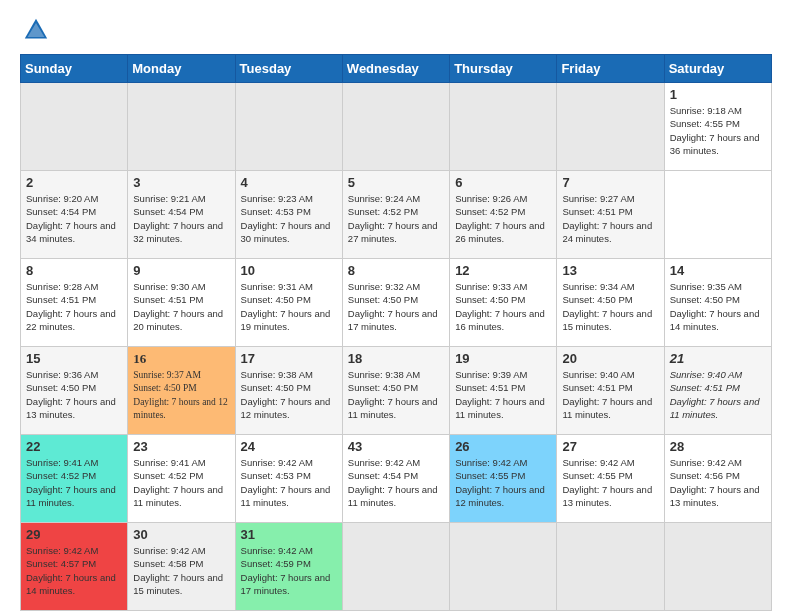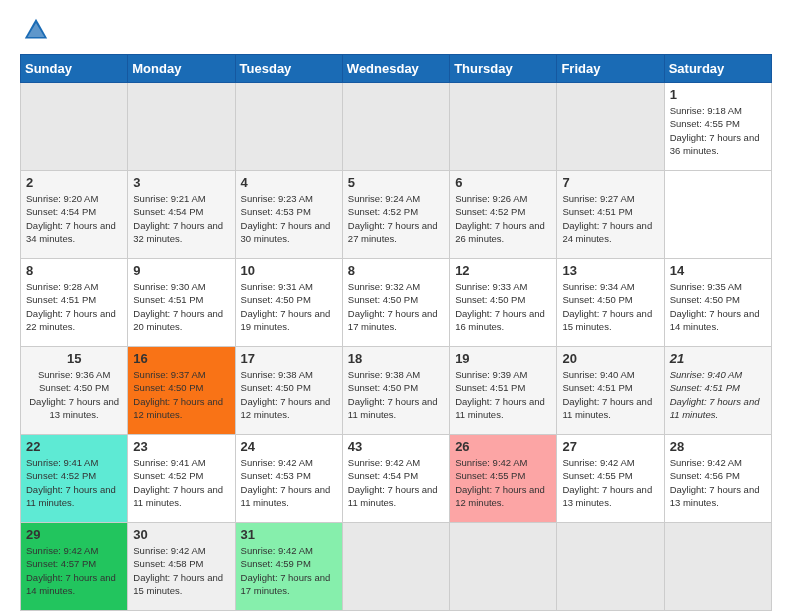--- a/index.html
+++ b/index.html
@@ -162,39 +162,39 @@
         <tr>
           <td style="background: rgb(255, 255, 255);"><span class="day-number">8</span><span class="day-info">Sunrise: 9:28 AM<br>Sunset: 4:51 PM<br>Daylight: 7 hours and 22 minutes.</span></td>
           <td style="background: rgb(255, 255, 255);"><span class="day-number">9</span><span class="day-info">Sunrise: 9:30 AM<br>Sunset: 4:51 PM<br>Daylight: 7 hours and 20 minutes.</span></td>
           <td style="background: rgb(255, 255, 255);"><span class="day-number">10</span><span class="day-info">Sunrise: 9:31 AM<br>Sunset: 4:50 PM<br>Daylight: 7 hours and 19 minutes.</span></td>
           <td style="background: rgb(255, 255, 255);"><span class="day-number">8</span><span class="day-info">Sunrise: 9:32 AM<br>Sunset: 4:50 PM<br>Daylight: 7 hours and 17 minutes.</span></td>
           <td style="background: rgb(255, 255, 255);"><span class="day-number">12</span><span class="day-info">Sunrise: 9:33 AM<br>Sunset: 4:50 PM<br>Daylight: 7 hours and 16 minutes.</span></td>
           <td style="background: rgb(255, 255, 255);"><span class="day-number">13</span><span class="day-info">Sunrise: 9:34 AM<br>Sunset: 4:50 PM<br>Daylight: 7 hours and 15 minutes.</span></td>
           <td style="background: rgb(255, 255, 255);"><span class="day-number">14</span><span class="day-info">Sunrise: 9:35 AM<br>Sunset: 4:50 PM<br>Daylight: 7 hours and 14 minutes.</span></td>
         </tr>
         <tr>
-          <td style="background: rgb(245, 245, 245); text-align: center;"><span class="day-number">15</span><span class="day-info">Sunrise: 9:36 AM<br>Sunset: 4:50 PM<br>Daylight: 7 hours and 13 minutes.</span></td>
-          <td style="background: #f97316;"><span class="day-number">16</span><span class="day-info">Sunrise: 9:37 AM<br>Sunset: 4:50 PM<br>Daylight: 7 hours and 12 minutes.</span></td>
+          <td style="background: rgb(245, 245, 245);"><span class="day-number">15</span><span class="day-info">Sunrise: 9:36 AM<br>Sunset: 4:50 PM<br>Daylight: 7 hours and 13 minutes.</span></td>
+          <td style="background: #fdba74; font-family: Liberation Serif, serif;"><span class="day-number">16</span><span class="day-info">Sunrise: 9:37 AM<br>Sunset: 4:50 PM<br>Daylight: 7 hours and 12 minutes.</span></td>
           <td style="background: rgb(245, 245, 245);"><span class="day-number">17</span><span class="day-info">Sunrise: 9:38 AM<br>Sunset: 4:50 PM<br>Daylight: 7 hours and 12 minutes.</span></td>
           <td style="background: rgb(245, 245, 245); margin-top: 9px;"><span class="day-number">18</span><span class="day-info">Sunrise: 9:38 AM<br>Sunset: 4:50 PM<br>Daylight: 7 hours and 11 minutes.</span></td>
           <td style="background: rgb(245, 245, 245);"><span class="day-number">19</span><span class="day-info">Sunrise: 9:39 AM<br>Sunset: 4:51 PM<br>Daylight: 7 hours and 11 minutes.</span></td>
           <td style="background: rgb(245, 245, 245);"><span class="day-number">20</span><span class="day-info">Sunrise: 9:40 AM<br>Sunset: 4:51 PM<br>Daylight: 7 hours and 11 minutes.</span></td>
           <td style="background: rgb(245, 245, 245); font-style: italic;"><span class="day-number">21</span><span class="day-info">Sunrise: 9:40 AM<br>Sunset: 4:51 PM<br>Daylight: 7 hours and 11 minutes.</span></td>
         </tr>
         <tr>
           <td style="background: #5eead4;"><span class="day-number">22</span><span class="day-info">Sunrise: 9:41 AM<br>Sunset: 4:52 PM<br>Daylight: 7 hours and 11 minutes.</span></td>
           <td style="background: rgb(255, 255, 255);"><span class="day-number">23</span><span class="day-info">Sunrise: 9:41 AM<br>Sunset: 4:52 PM<br>Daylight: 7 hours and 11 minutes.</span></td>
           <td style="background: rgb(255, 255, 255);"><span class="day-number">24</span><span class="day-info">Sunrise: 9:42 AM<br>Sunset: 4:53 PM<br>Daylight: 7 hours and 11 minutes.</span></td>
           <td style="background: rgb(255, 255, 255);"><span class="day-number">43</span><span class="day-info">Sunrise: 9:42 AM<br>Sunset: 4:54 PM<br>Daylight: 7 hours and 11 minutes.</span></td>
-          <td style="background: #fca5a5;"><span class="day-number">26</span><span class="day-info">Sunrise: 9:42 AM<br>Sunset: 4:55 PM<br>Daylight: 7 hours and 12 minutes.</span></td>
+          <td style="background: #7dd3fc;"><span class="day-number">26</span><span class="day-info">Sunrise: 9:42 AM<br>Sunset: 4:55 PM<br>Daylight: 7 hours and 12 minutes.</span></td>
           <td style="background: rgb(255, 255, 255);"><span class="day-number">27</span><span class="day-info">Sunrise: 9:42 AM<br>Sunset: 4:55 PM<br>Daylight: 7 hours and 13 minutes.</span></td>
           <td style="background: rgb(255, 255, 255);"><span class="day-number">28</span><span class="day-info">Sunrise: 9:42 AM<br>Sunset: 4:56 PM<br>Daylight: 7 hours and 13 minutes.</span></td>
         </tr>
         <tr class="last-row">
-          <td style="background: #22c55e;"><span class="day-number">29</span><span class="day-info">Sunrise: 9:42 AM<br>Sunset: 4:57 PM<br>Daylight: 7 hours and 14 minutes.</span></td>
+          <td style="background: #ef4444;"><span class="day-number">29</span><span class="day-info">Sunrise: 9:42 AM<br>Sunset: 4:57 PM<br>Daylight: 7 hours and 14 minutes.</span></td>
           <td style="background: rgb(239, 239, 239); margin-top: 22px;"><span class="day-number">30</span><span class="day-info">Sunrise: 9:42 AM<br>Sunset: 4:58 PM<br>Daylight: 7 hours and 15 minutes.</span></td>
           <td style="background: #86efac;"><span class="day-number">31</span><span class="day-info">Sunrise: 9:42 AM<br>Sunset: 4:59 PM<br>Daylight: 7 hours and 17 minutes.</span></td>
           <td class="empty-cell"></td>
           <td class="empty-cell"></td>
           <td class="empty-cell"></td>
           <td class="empty-cell"></td>
         </tr>
       </tbody>
   </table>
 </div>

